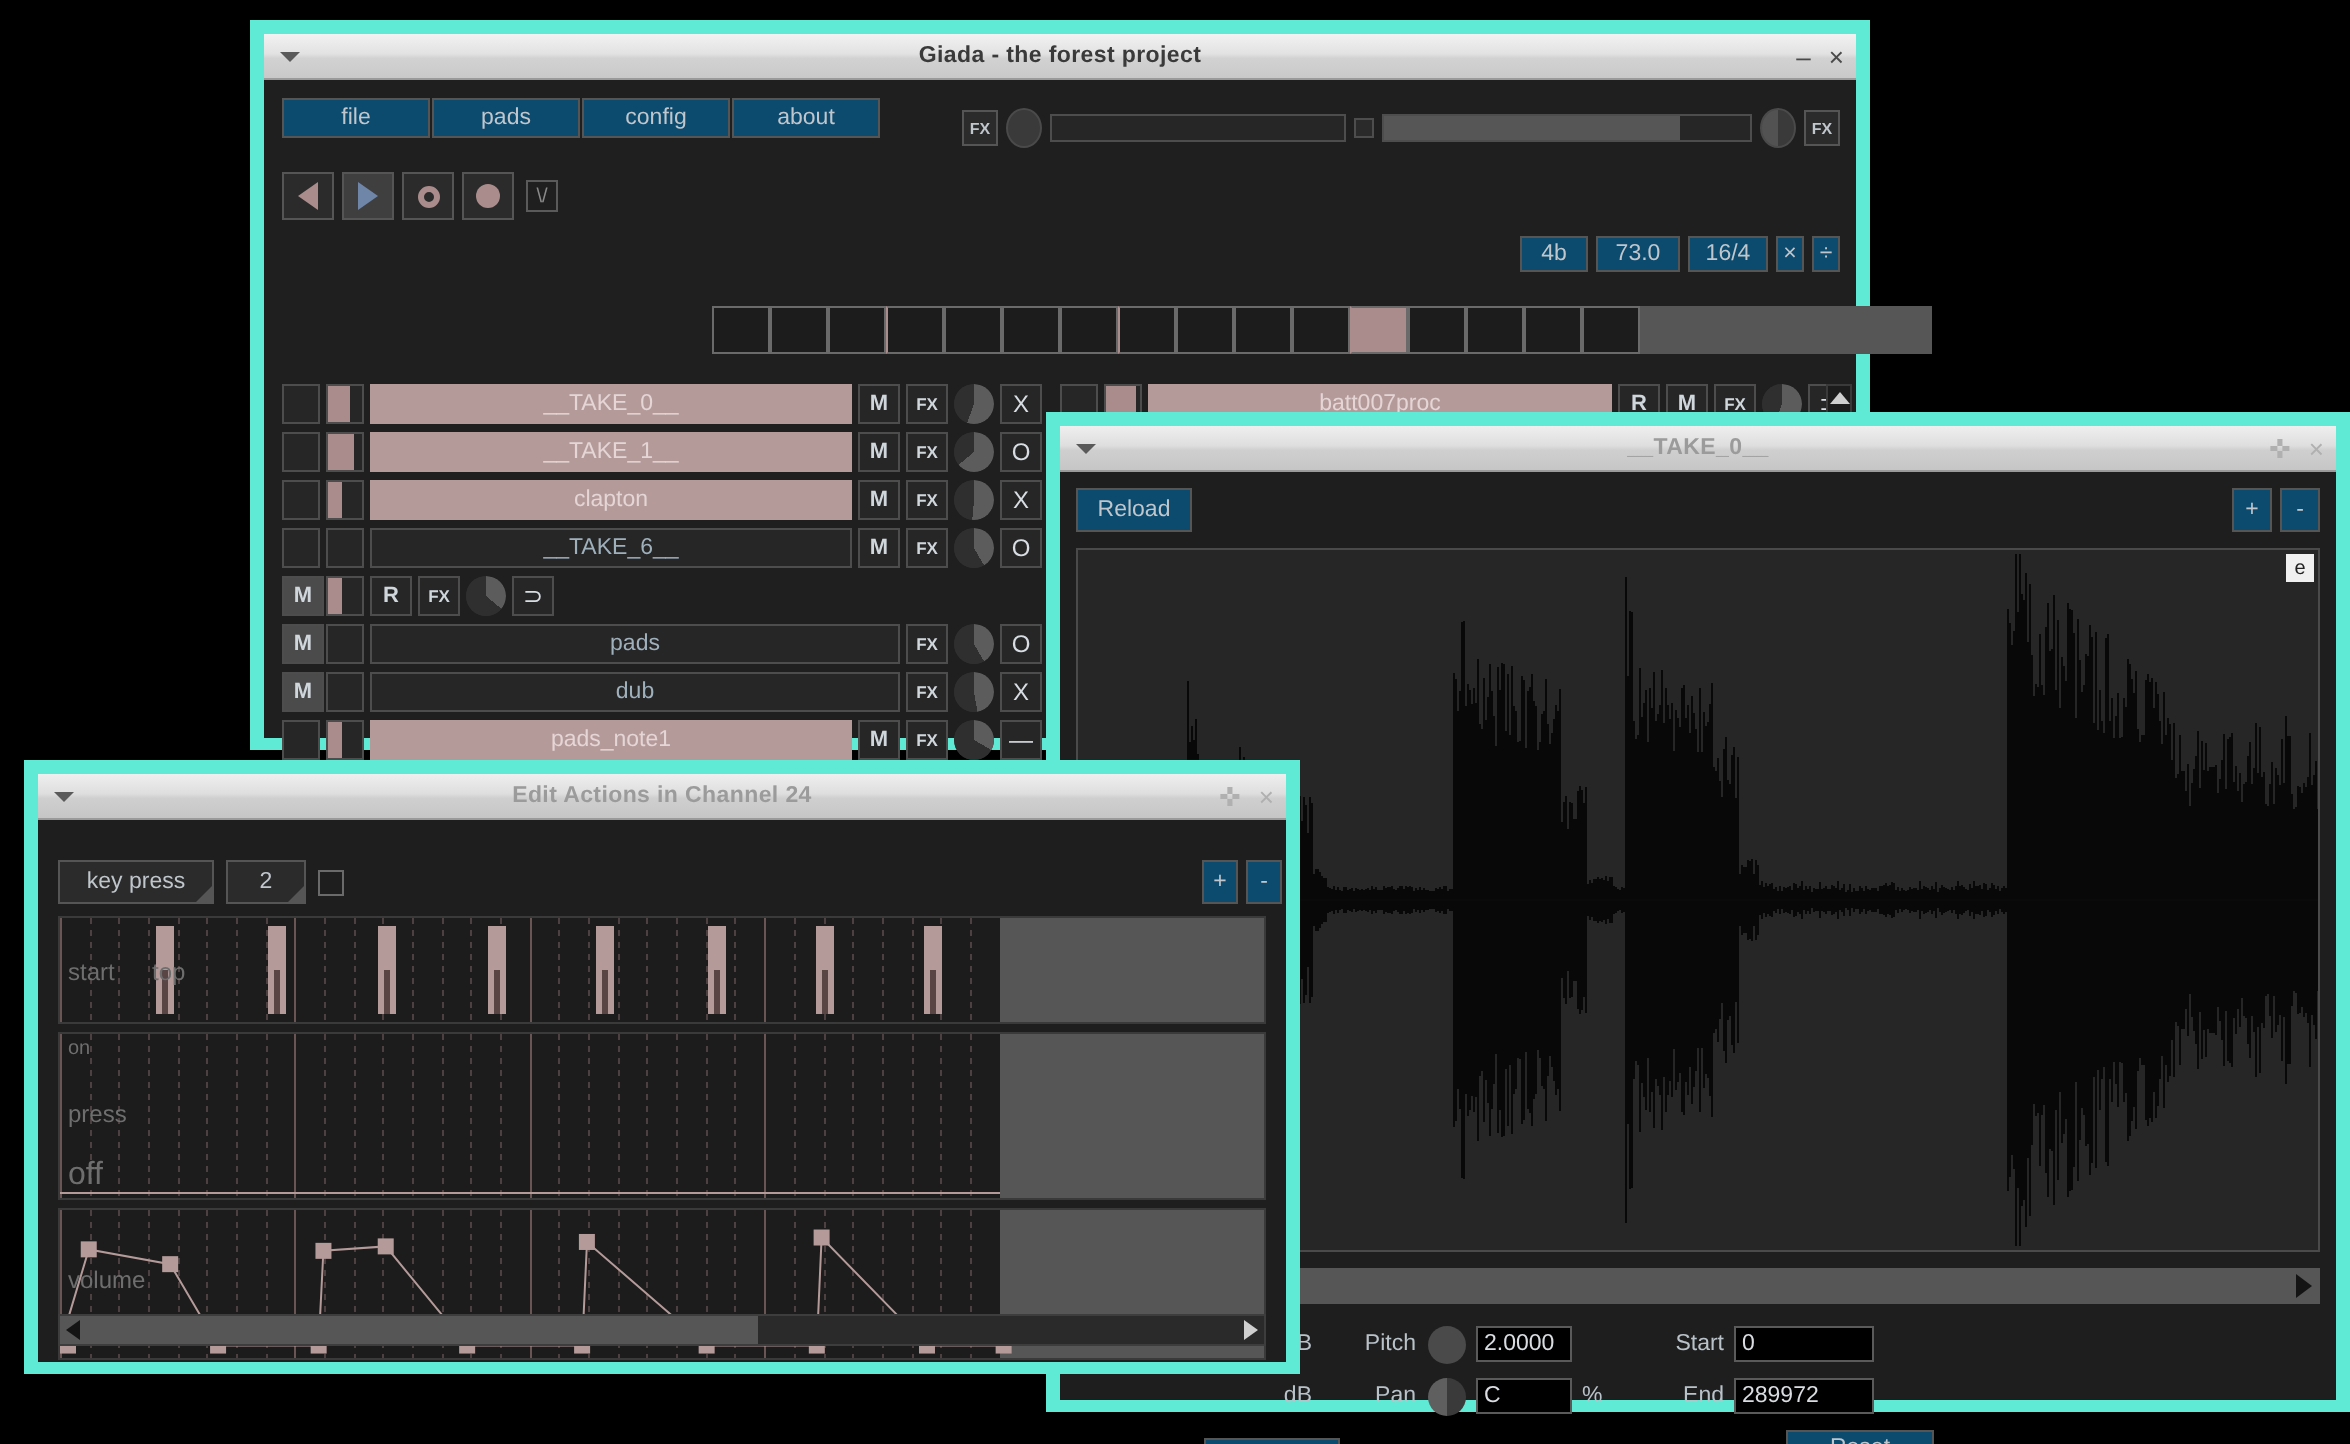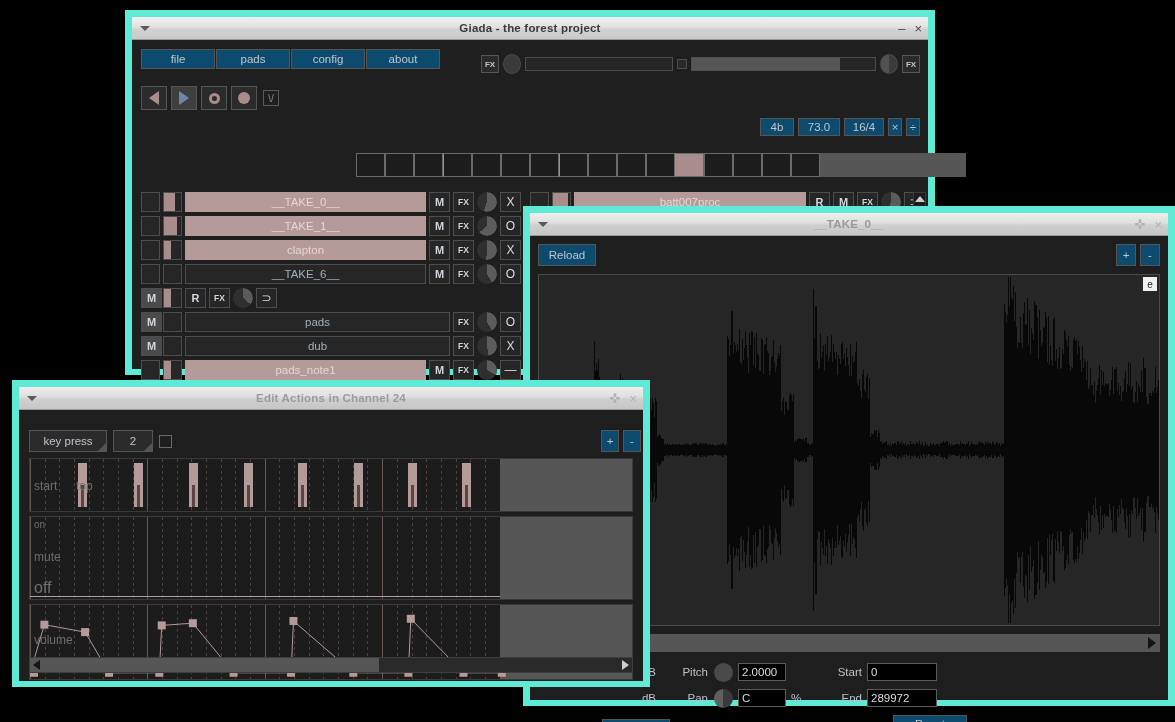--- a/index.html
+++ b/index.html
@@ -543,21 +543,21 @@
             <div class="gridline dash" style="left: 78.125%;"></div>
             <div class="gridline dash" style="left: 81.25%;"></div>
             <div class="gridline dash" style="left: 84.375%;"></div>
             <div class="gridline dash" style="left: 87.5%;"></div>
             <div class="gridline dash" style="left: 90.625%;"></div>
             <div class="gridline dash" style="left: 93.75%;"></div>
             <div class="gridline dash" style="left: 96.875%;"></div>
             <div style="position: absolute; left: 0px; right: 0px; bottom: 2px; height: 1px; background: rgb(181, 154, 154);"></div>
           </div>
         <div class="lane-label" style="left:4px;top:2px;font-size:10px;">on</div>
-        <div class="lane-label" style="left:4px;top:33px;">mute</div>
+        <div class="lane-label" style="left:4px;top:33px;">press</div>
         <div class="lane-label" style="left:4px;bottom:2px;font-size:16px;">off</div>
       </div>
 
       <div class="lane" id="lane-vol" style="top:194px;height:76px;">
         <div class="lane-inner">
             <div class="gridline solid" style="left: 0%;"></div>
             <div class="gridline dash" style="left: 3.125%;"></div>
             <div class="gridline dash" style="left: 6.25%;"></div>
             <div class="gridline dash" style="left: 9.375%;"></div>
             <div class="gridline dash" style="left: 12.5%;"></div>

